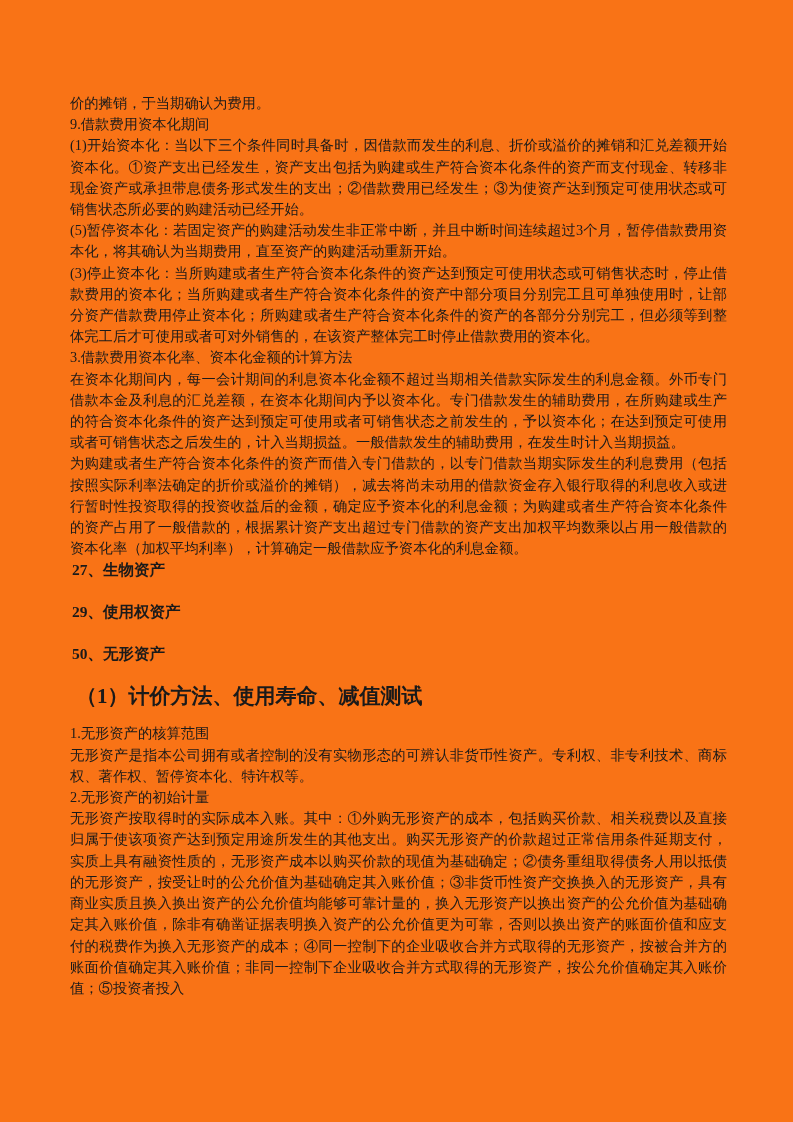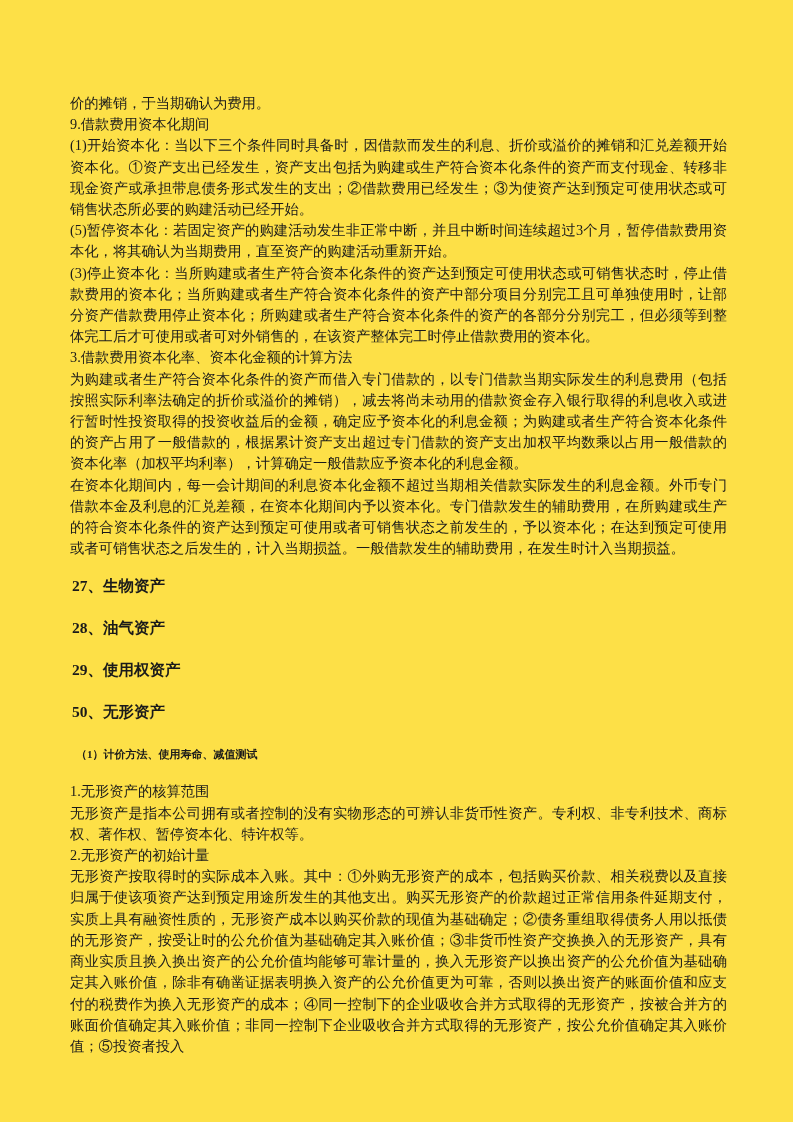--- a/index.html
+++ b/index.html
@@ -4,21 +4,21 @@
 <style>
   html, body {
     margin: 0;
     padding: 0;
     background: #ffffff;
   }
   .page {
     position: relative;
     width: 793px;
     height: 1122px;
-    background: #fde047;
+    background: #f97316;
     overflow: hidden;
     font-family: "Liberation Serif", "DejaVu Serif", serif;
     color: #1a1a1a;
   }
   .content {
     position: absolute;
     left: 70px;
     top: 93px;
     width: 657px;
     font-size: 14.3px;
@@ -31,46 +31,45 @@
     margin: 0;
   }
   .heading {
     font-size: 15.5px;
     font-weight: 700;
     line-height: 22px;
     margin: 20px 0 0 2px;
     text-align: left;
   }
   .heading.first {
-    margin-top: 16px;
+    margin-top: 0;
   }
   .subheading {
-    font-size: 11px;
+    font-size: 21px;
     font-weight: 700;
     line-height: 22px;
     margin: 20px 0 16px 6px;
     text-align: left;
   }
 </style>
 </head>
 <body>
 
 <div class="page">
   <div class="content">
     <p class="para">价的摊销，于当期确认为费用。</p>
     <p class="para">9.借款费用资本化期间</p>
     <p class="para">(1)开始资本化：当以下三个条件同时具备时，因借款而发生的利息、折价或溢价的摊销和汇兑差额开始资本化。①资产支出已经发生，资产支出包括为购建或生产符合资本化条件的资产而支付现金、转移非现金资产或承担带息债务形式发生的支出；②借款费用已经发生；③为使资产达到预定可使用状态或可销售状态所必要的购建活动已经开始。</p>
     <p class="para">(5)暂停资本化：若固定资产的购建活动发生非正常中断，并且中断时间连续超过3个月，暂停借款费用资本化，将其确认为当期费用，直至资产的购建活动重新开始。</p>
     <p class="para">(3)停止资本化：当所购建或者生产符合资本化条件的资产达到预定可使用状态或可销售状态时，停止借款费用的资本化；当所购建或者生产符合资本化条件的资产中部分项目分别完工且可单独使用时，让部分资产借款费用停止资本化；所购建或者生产符合资本化条件的资产的各部分分别完工，但必须等到整体完工后才可使用或者可对外销售的，在该资产整体完工时停止借款费用的资本化。</p>
     <p class="para">3.借款费用资本化率、资本化金额的计算方法</p>
+    <p class="para">在资本化期间内，每一会计期间的利息资本化金额不超过当期相关借款实际发生的利息金额。外币专门借款本金及利息的汇兑差额，在资本化期间内予以资本化。专门借款发生的辅助费用，在所购建或生产的符合资本化条件的资产达到预定可使用或者可销售状态之前发生的，予以资本化；在达到预定可使用或者可销售状态之后发生的，计入当期损益。一般借款发生的辅助费用，在发生时计入当期损益。</p>
     <p class="para">为购建或者生产符合资本化条件的资产而借入专门借款的，以专门借款当期实际发生的利息费用（包括按照实际利率法确定的折价或溢价的摊销），减去将尚未动用的借款资金存入银行取得的利息收入或进行暂时性投资取得的投资收益后的金额，确定应予资本化的利息金额；为购建或者生产符合资本化条件的资产占用了一般借款的，根据累计资产支出超过专门借款的资产支出加权平均数乘以占用一般借款的资本化率（加权平均利率），计算确定一般借款应予资本化的利息金额。</p>
-    <p class="para">在资本化期间内，每一会计期间的利息资本化金额不超过当期相关借款实际发生的利息金额。外币专门借款本金及利息的汇兑差额，在资本化期间内予以资本化。专门借款发生的辅助费用，在所购建或生产的符合资本化条件的资产达到预定可使用或者可销售状态之前发生的，予以资本化；在达到预定可使用或者可销售状态之后发生的，计入当期损益。一般借款发生的辅助费用，在发生时计入当期损益。</p>
 
     <h2 class="heading first">27、生物资产</h2>
-    <h2 class="heading">28、油气资产</h2>
     <h2 class="heading">29、使用权资产</h2>
     <h2 class="heading">50、无形资产</h2>
     <h3 class="subheading">（1）计价方法、使用寿命、减值测试</h3>
 
     <p class="para">1.无形资产的核算范围</p>
     <p class="para">无形资产是指本公司拥有或者控制的没有实物形态的可辨认非货币性资产。专利权、非专利技术、商标权、著作权、暂停资本化、特许权等。</p>
     <p class="para">2.无形资产的初始计量</p>
     <p class="para">无形资产按取得时的实际成本入账。其中：①外购无形资产的成本，包括购买价款、相关税费以及直接归属于使该项资产达到预定用途所发生的其他支出。购买无形资产的价款超过正常信用条件延期支付，实质上具有融资性质的，无形资产成本以购买价款的现值为基础确定；②债务重组取得债务人用以抵债的无形资产，按受让时的公允价值为基础确定其入账价值；③非货币性资产交换换入的无形资产，具有商业实质且换入换出资产的公允价值均能够可靠计量的，换入无形资产以换出资产的公允价值为基础确定其入账价值，除非有确凿证据表明换入资产的公允价值更为可靠，否则以换出资产的账面价值和应支付的税费作为换入无形资产的成本；④同一控制下的企业吸收合并方式取得的无形资产，按被合并方的账面价值确定其入账价值；非同一控制下企业吸收合并方式取得的无形资产，按公允价值确定其入账价值；⑤投资者投入</p>
   </div>
 </div>

